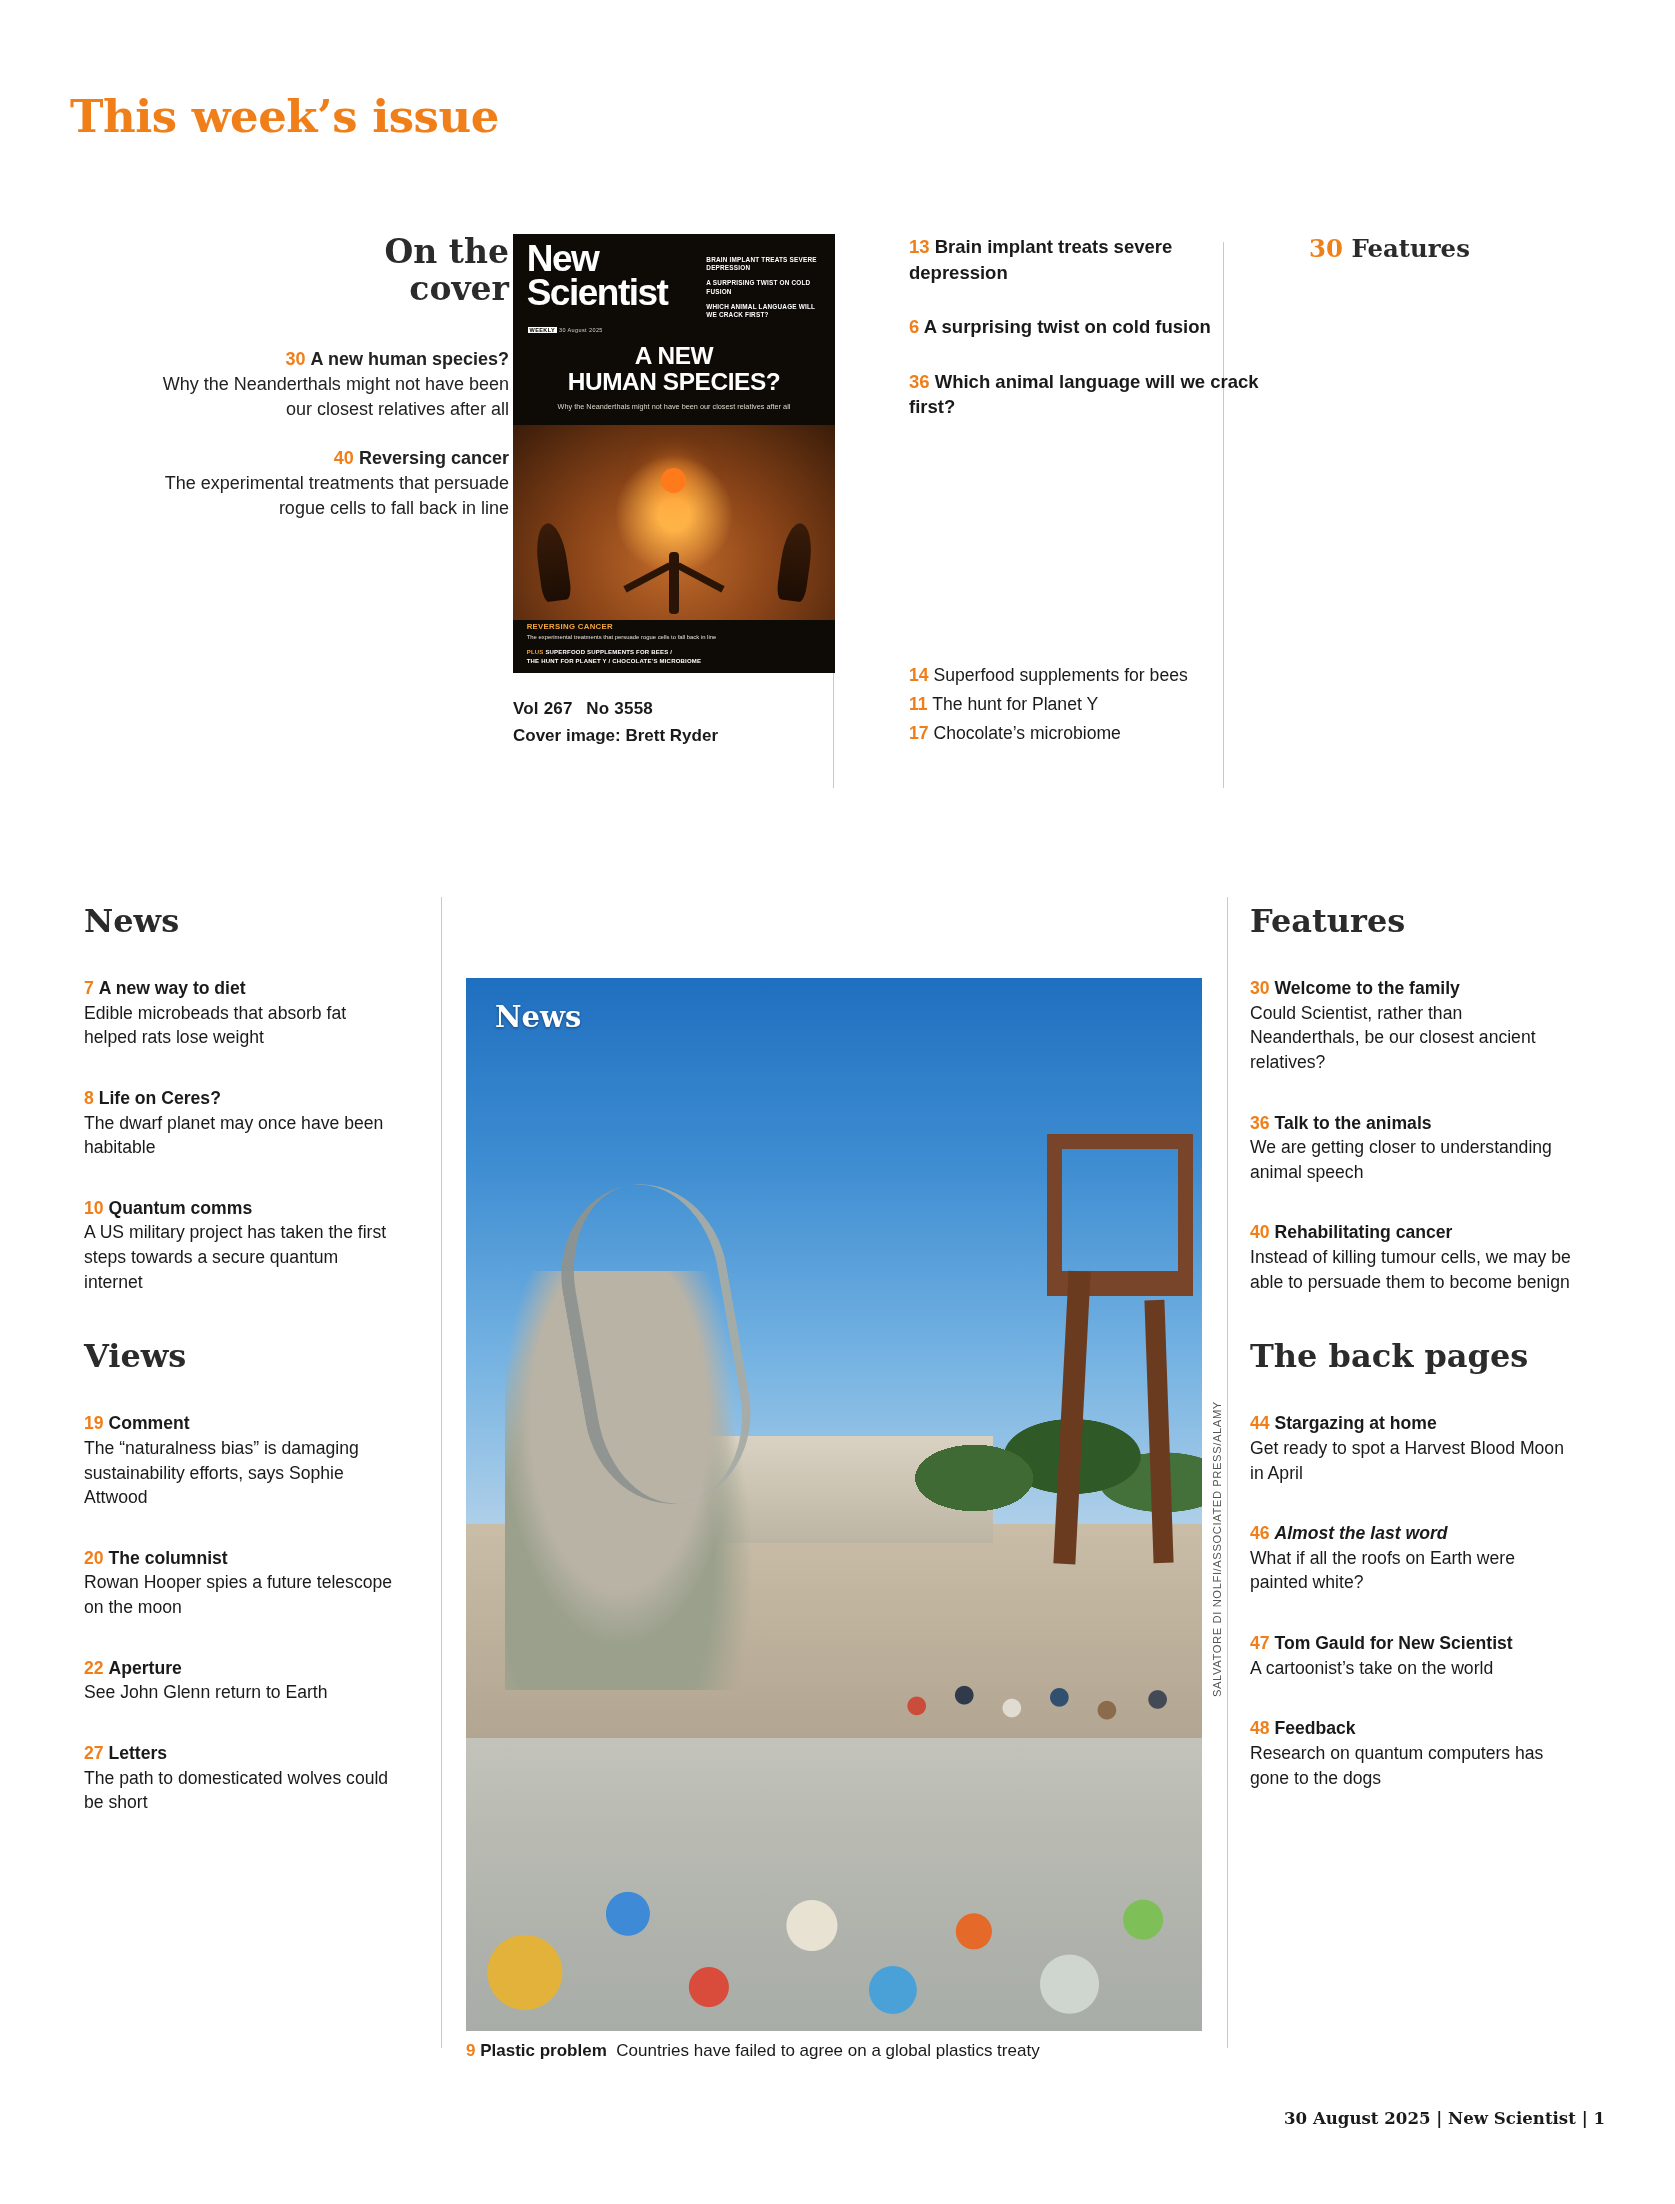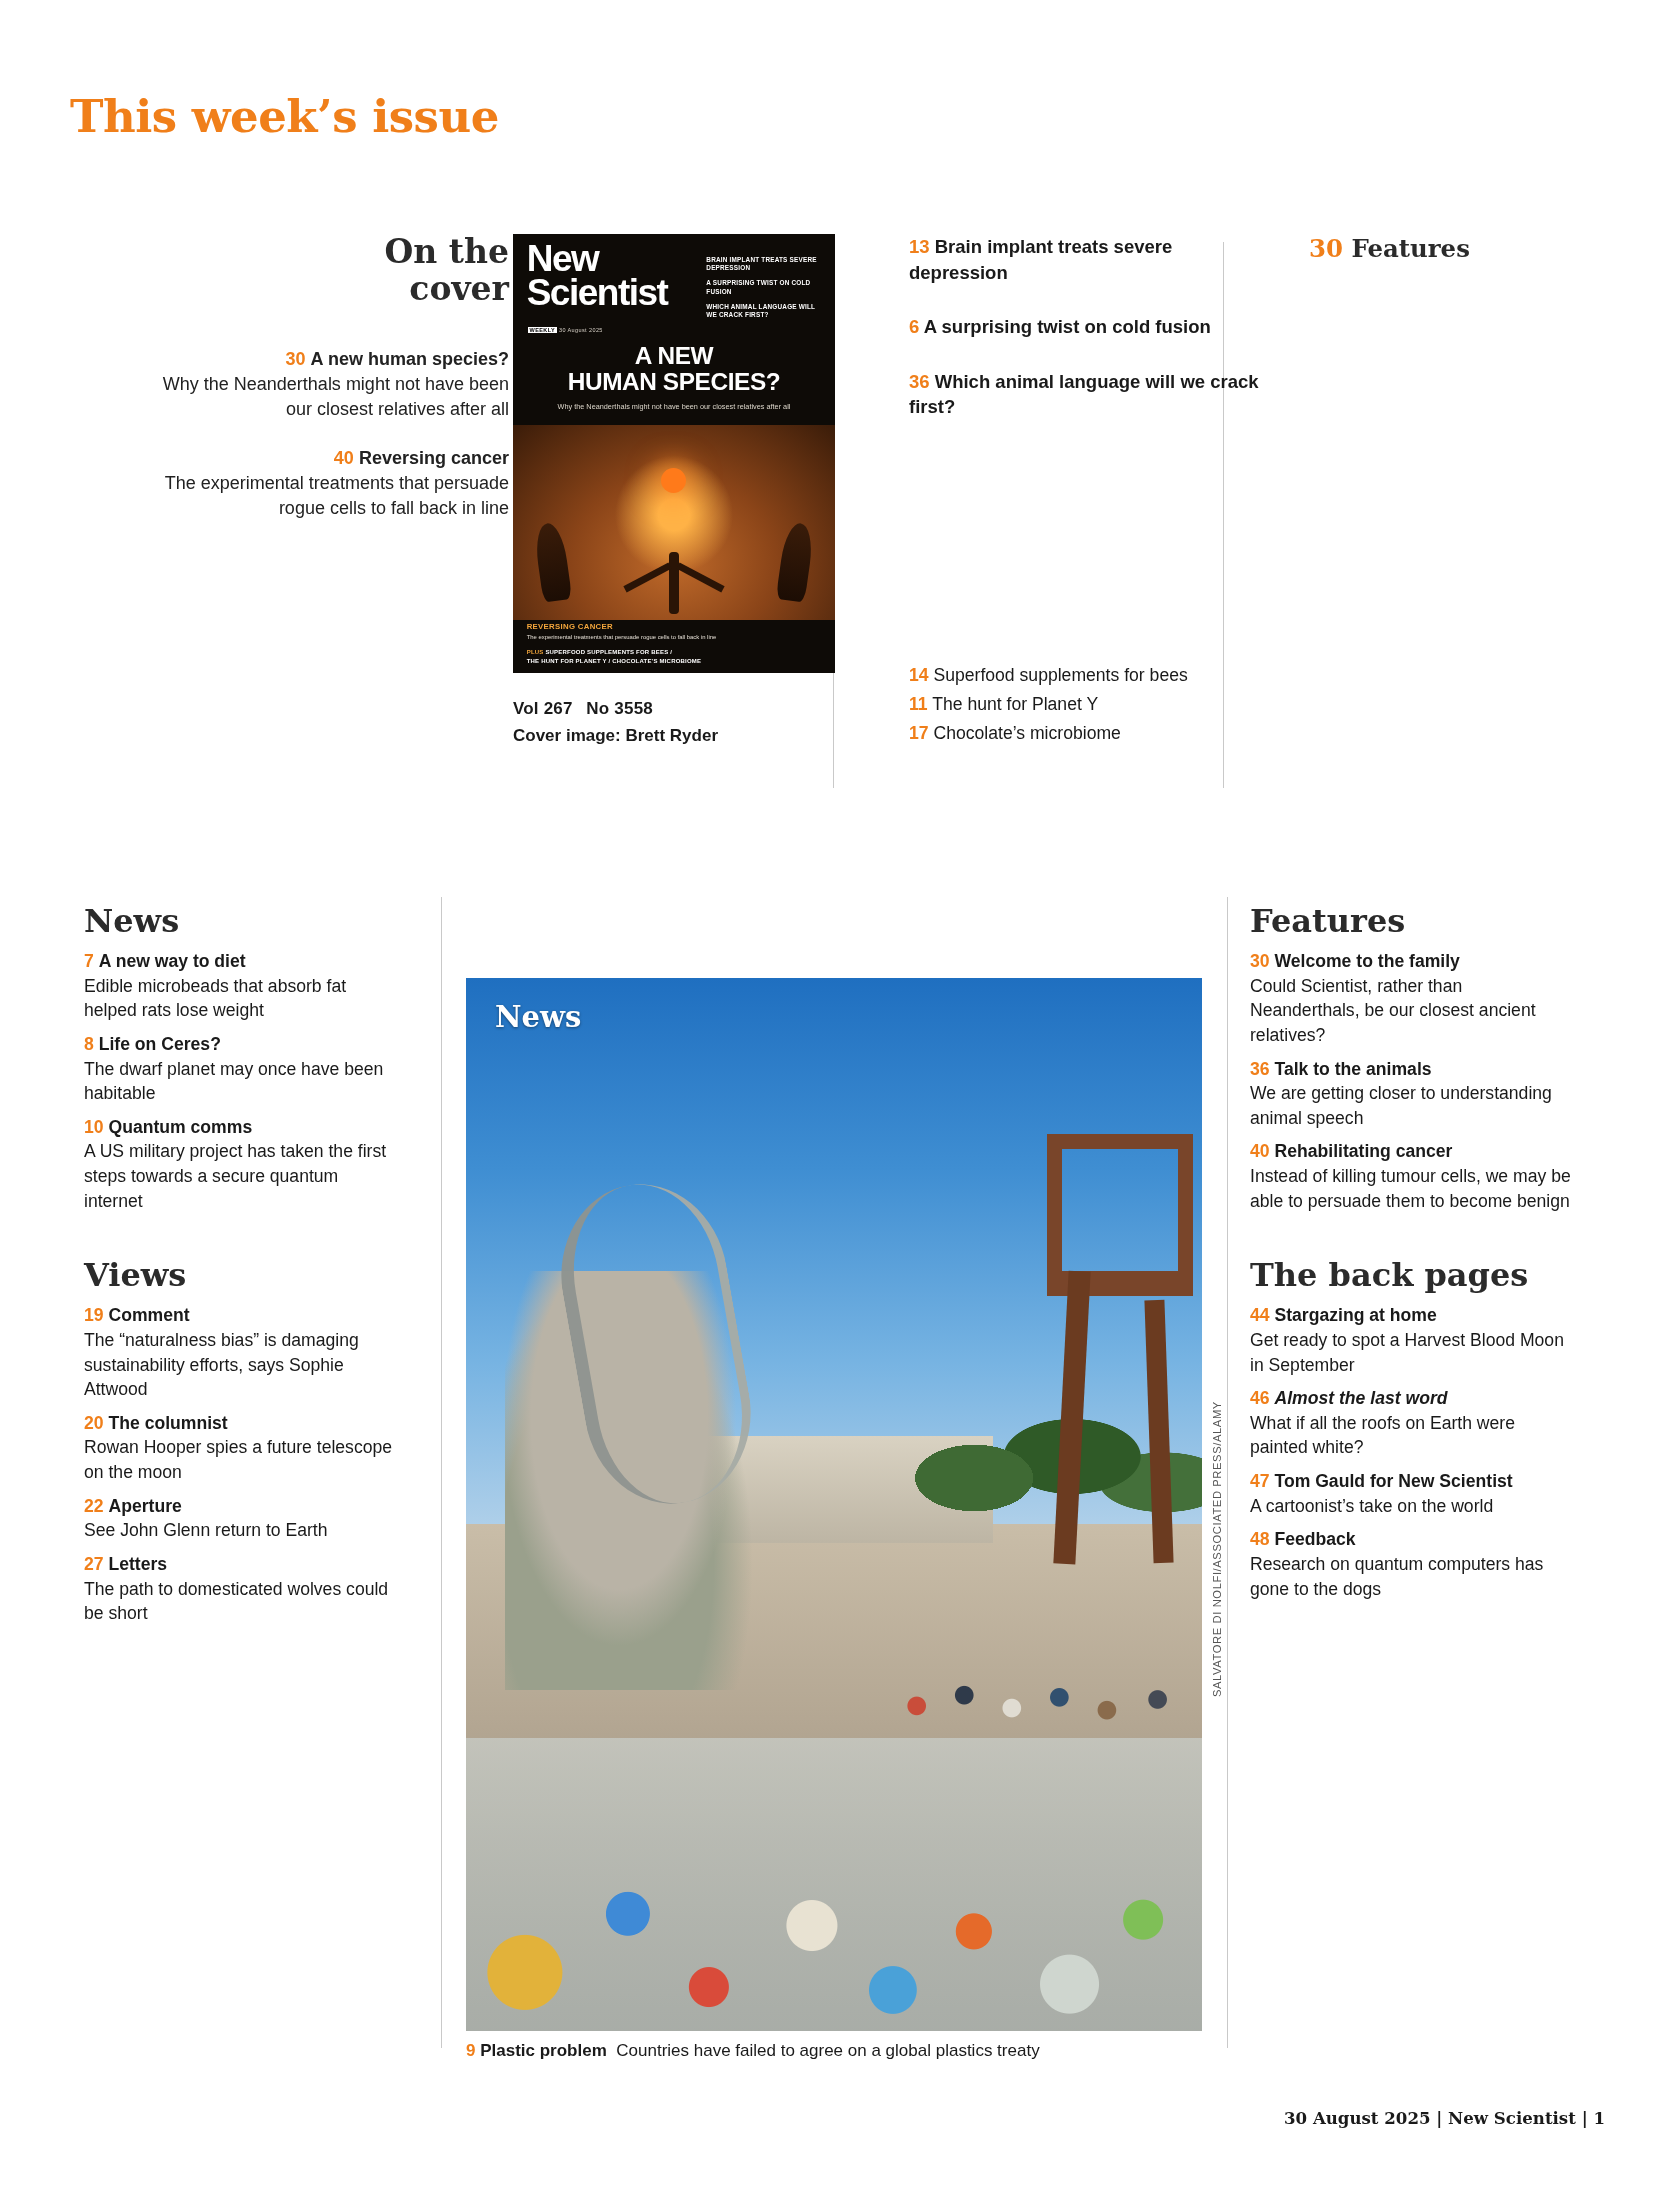--- a/index.html
+++ b/index.html
@@ -176,21 +176,21 @@
   .section-title {
     font-family: "DejaVu Serif", serif;
     font-weight: bold;
     font-size: 32px;
     color: #2b2b2b;
   }
 
   .leftcol { position: absolute; left: 84px; top: 902px; width: 312px; }
   .rightcol { position: absolute; left: 1250px; top: 902px; width: 322px; }
 
-  .entry { margin-top: 9px; font-size: 17.6px; line-height: 1.4; color: #1a1a1a; }
+  .entry { margin-top: 36px; font-size: 17.6px; line-height: 1.4; color: #1a1a1a; }
   .entry .pg { color: #f07f1a; font-weight: bold; }
   .entry .hd { font-weight: bold; }
   .entry .bd { display: block; }
 
   .vr3 { left: 441px; top: 897px; height: 1151px; }
   .vr4 { left: 1227px; top: 897px; height: 1151px; }
 
   
   .photo {
     position: absolute; left: 466px; top: 978px;
@@ -486,21 +486,21 @@
       <span class="pg">40</span>
       <span class="hd">Rehabilitating cancer</span>
       <span class="bd">Instead of killing tumour cells, we may be able to persuade them to become benign</span>
     </div>
 
     <div class="section-title" style="margin-top:43px;">The back pages</div>
 
     <div class="entry">
       <span class="pg">44</span>
       <span class="hd">Stargazing at home</span>
-      <span class="bd">Get ready to spot a Harvest Blood Moon in September</span>
+      <span class="bd">Get ready to spot a Harvest Blood Moon in April</span>
     </div>
     <div class="entry">
       <span class="pg">46</span>
       <span class="hd" style="font-style:italic;">Almost the last word</span>
       <span class="bd">What if all the roofs on Earth were painted white?</span>
     </div>
     <div class="entry">
       <span class="pg">47</span>
       <span class="hd">Tom Gauld for New Scientist</span>
       <span class="bd">A cartoonist’s take on the world</span>

